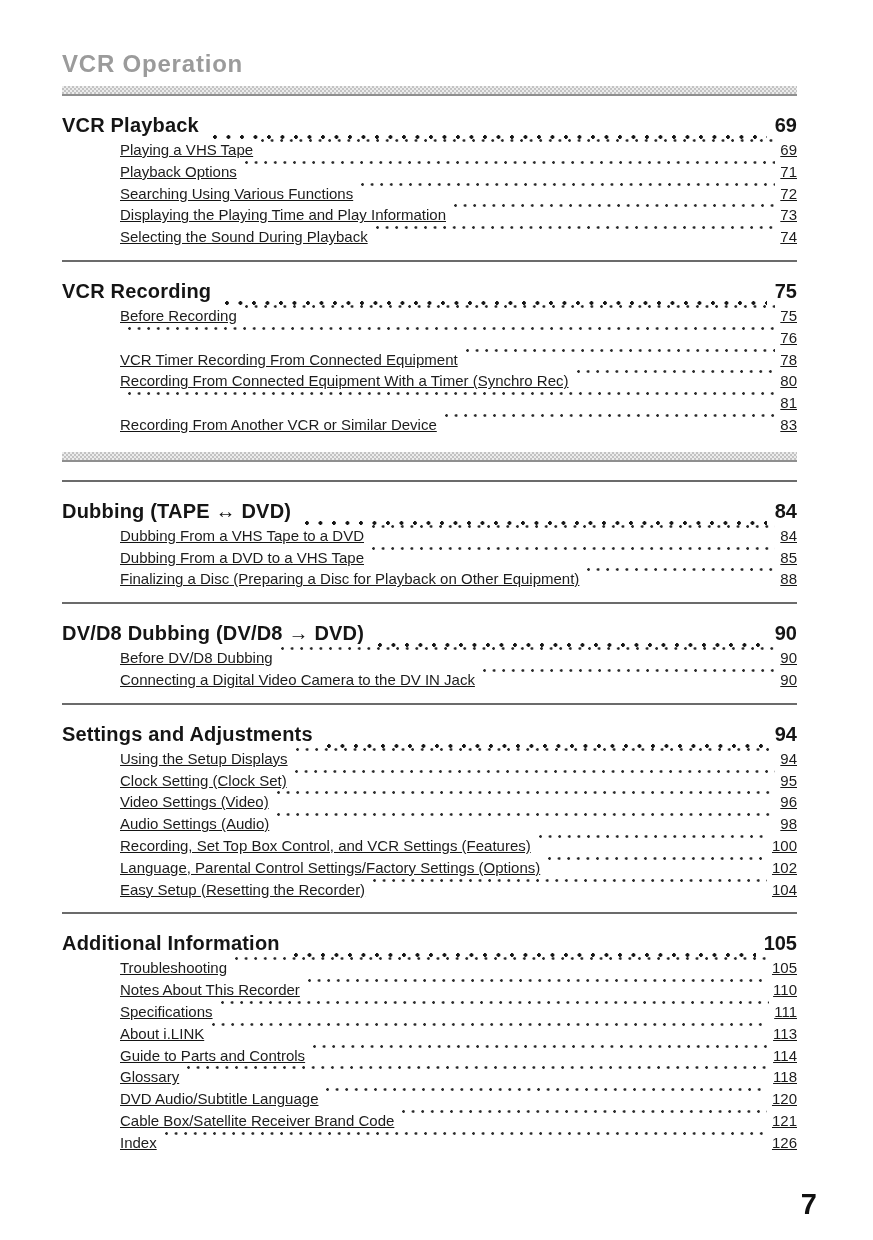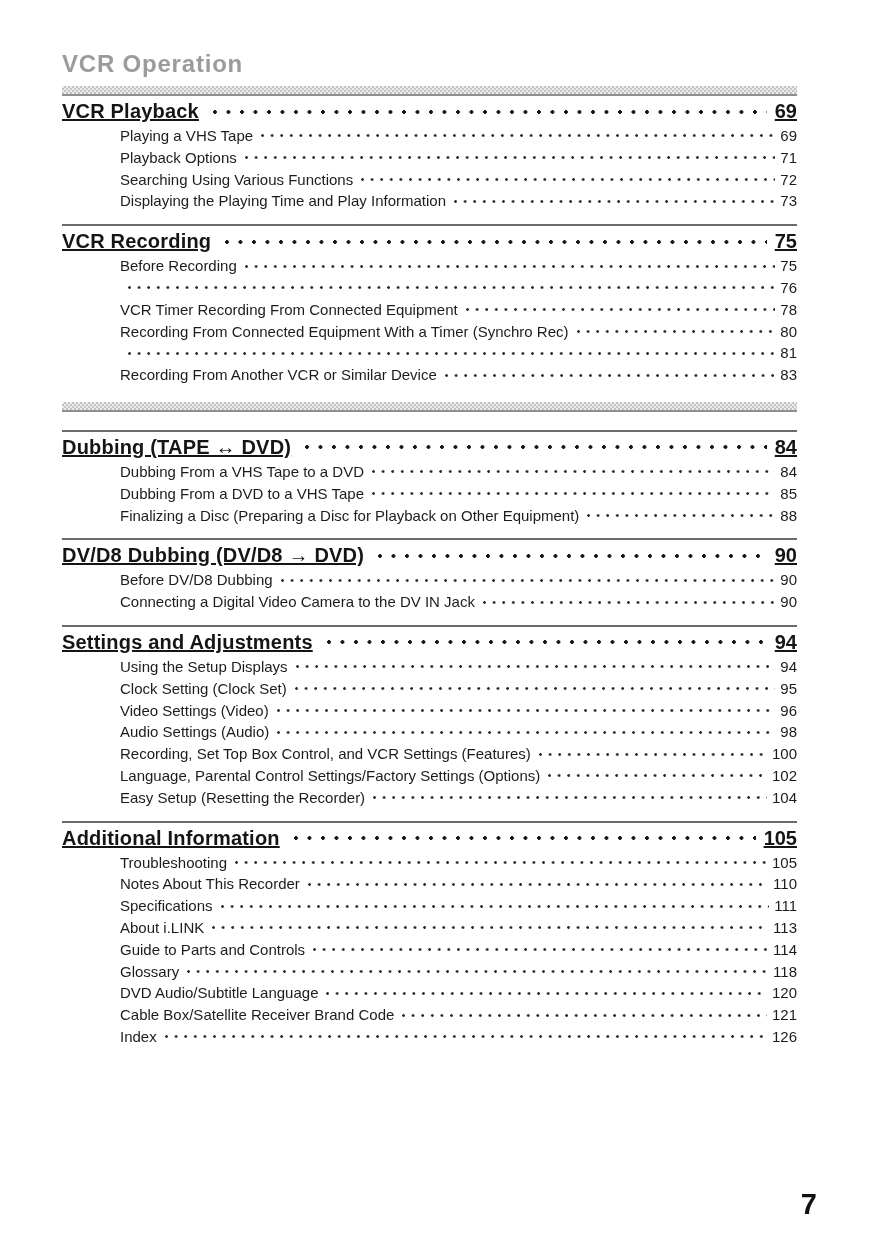--- a/index.html
+++ b/index.html
@@ -43,25 +43,24 @@
   }
   .rule {
     border-top: 2px solid #6b6b6b;
     height: 0;
   }
   .section {
     padding-bottom: 12px;
   }
   .heading-row {
     display: flex;
-    align-items: center;
+    align-items: flex-end;
     line-height: 27px;
-    padding-top: 2px;
+    padding-top: 16px;
     white-space: nowrap;
-    text-decoration: underline;
   }
   .heading-title {
     font-size: 20px;
     font-weight: bold;
     letter-spacing: 0.2px;
   }
   .heading-leader {
     flex: 1;
     min-width: 24px;
     height: 4px;
@@ -70,24 +69,25 @@
     background-size: 13.5px 4px;
     background-repeat: repeat-x;
     background-position: left bottom;
   }
   .heading-page {
     font-size: 20px;
     font-weight: bold;
   }
   .item-row {
     display: flex;
-    align-items: center;
+    align-items: flex-start;
     line-height: 21.8px;
     padding-left: 58px;
     white-space: nowrap;
+    text-decoration: underline;
   }
   .item-title {
     font-size: 15px;
     color: #1c1c1c;
   }
   .item-leader {
     flex: 1;
     min-width: 16px;
     height: 3px;
     margin: 0 5px 0 8px;
@@ -139,20 +139,25 @@
           <div class="item-row">
             <span class="item-title">Searching Using Various Functions</span>
             <span class="item-leader"></span>
             <span class="item-page">72</span>
           </div>
           <div class="item-row">
             <span class="item-title">Displaying the Playing Time and Play Information</span>
             <span class="item-leader"></span>
             <span class="item-page">73</span>
           </div>
+          <div class="item-row">
+            <span class="item-title">Selecting the Sound During Playback</span>
+            <span class="item-leader"></span>
+            <span class="item-page">74</span>
+          </div>
         </div>
         <div class="section">
           <div class="rule"></div>
           <div class="heading-row">
             <span class="heading-title">VCR Recording</span>
             <span class="heading-leader"></span>
             <span class="heading-page">75</span>
           </div>
           <div class="item-row">
             <span class="item-title">Before Recording</span>

